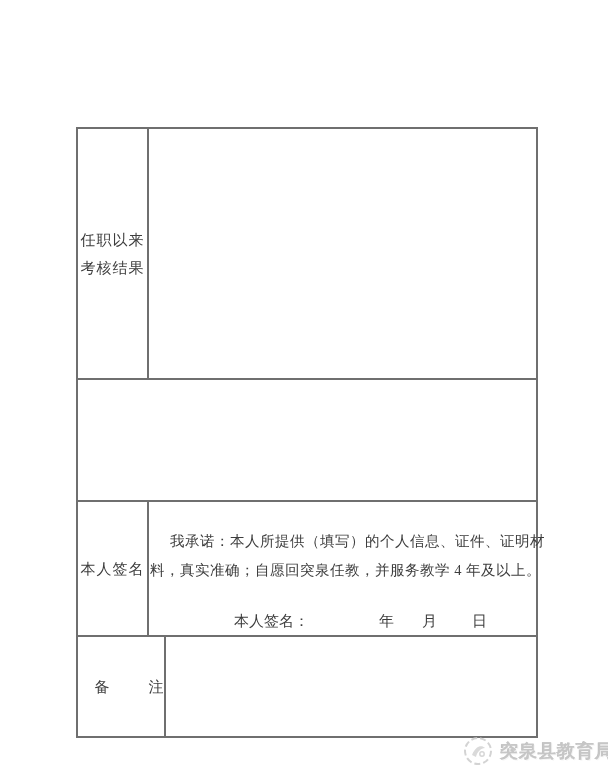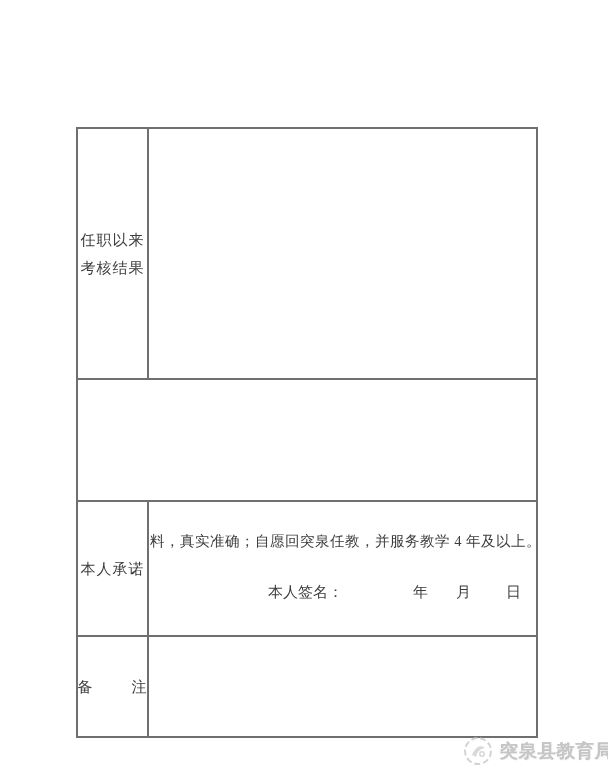--- a/index.html
+++ b/index.html
@@ -27,21 +27,21 @@
     box-sizing:border-box;
     display:flex;flex-direction:column;
     background:#ffffff;
   }
   .row{
     display:flex;
     box-sizing:border-box;
     border-bottom:2px solid var(--line);
     flex:0 0 auto;
   }
-  .row:last-child{border-bottom:none;flex:1 1 auto;}
+  .row:last-child{border-bottom:none;flex:1 1 auto;padding-left:17px;}
   .r1{height:251px;}
   .r2{height:122px;}
   .r3{height:135px;}
 
   .label-cell{
     width:69px;
     flex:0 0 69px;
     border-right:2px solid var(--line);
     box-sizing:content-box;
     display:flex;flex-direction:column;
@@ -63,21 +63,21 @@
   .para .line{
     font-size:14.5px;
     line-height:29px;
     white-space:nowrap;
     overflow:hidden;
     letter-spacing:0.5px;
   }
   .para .line.indent{text-indent:20px;}
   .sign-row{
     margin-top:26px;
-    padding-left:118px;
+    padding-left:84px;
     font-size:15px;
     line-height:20px;
     display:flex;
     white-space:nowrap;
   }
   .sign-row .y{margin-left:70px;}
   .sign-row .m{margin-left:28px;}
   .sign-row .d{margin-left:35px;}
 
   
@@ -112,24 +112,25 @@
       </div>
       <div class="content-cell"></div>
     </div>
 
     <div class="row r2">
       <div class="content-cell"></div>
     </div>
 
     <div class="row r3">
       <div class="label-cell">
-        <span class="label-line">本人承诺</span>
+        <span class="label-line">本人签名</span>
       </div>
       <div class="content-cell">
         <div class="para">
+          <div class="line indent">我承诺：本人所提供（填写）的个人信息、证件、证明材</div>
           <div class="line">料，真实准确；自愿回突泉任教，并服务教学 4 年及以上。</div>
         </div>
         <div class="sign-row">
           <span>本人签名：</span>
           <span class="y">年</span>
           <span class="m">月</span>
           <span class="d">日</span>
         </div>
       </div>
     </div>

